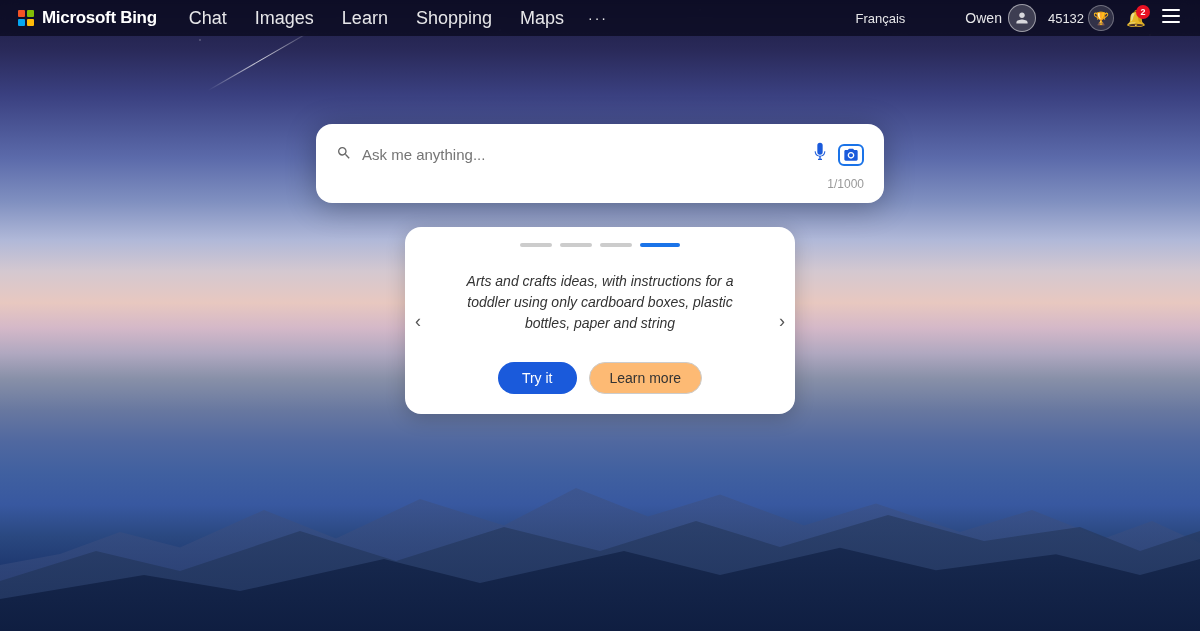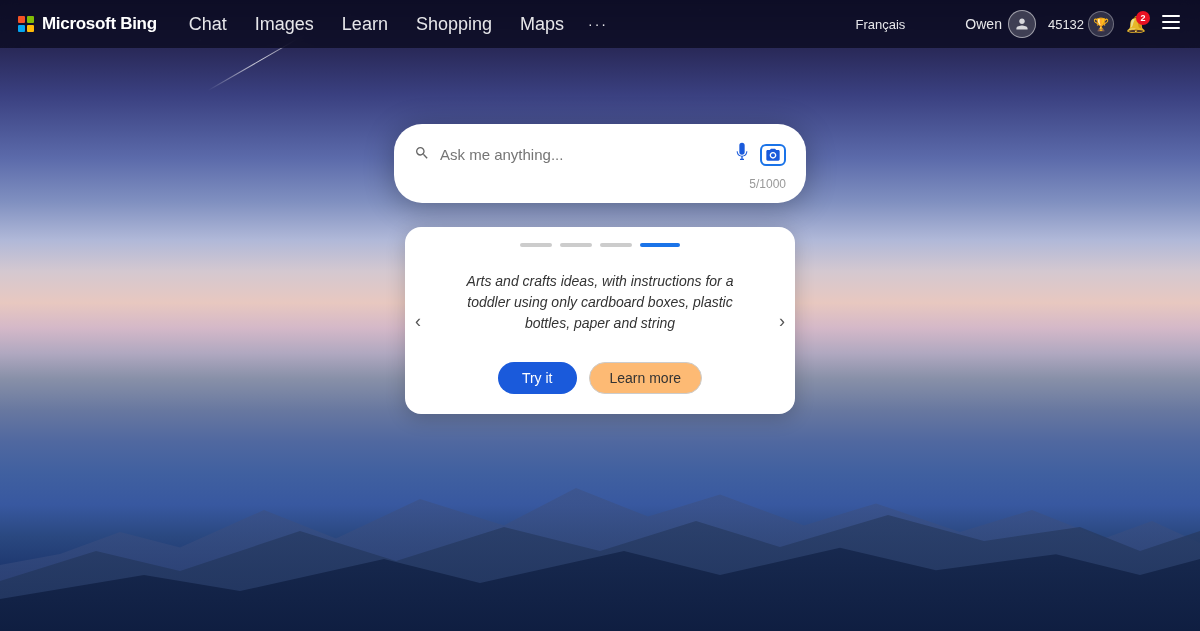--- a/index.html
+++ b/index.html
@@ -96,21 +96,21 @@
       background: linear-gradient(180deg, rgba(30,50,90,0.9) 0%, rgba(15,30,65,1) 100%);
       clip-path: polygon(0% 100%, 0% 80%, 12% 65%, 20% 75%, 32% 55%, 40% 70%, 52% 50%, 60% 65%, 70% 48%, 78% 62%, 88% 52%, 95% 65%, 100% 55%, 100% 100%);
     }
 
     
     .navbar {
       position: absolute;
       top: 0;
       left: 0;
       right: 0;
-      height: 48px;
+      height: 36px;
       background: rgba(10, 10, 30, 0.75);
       backdrop-filter: blur(8px);
       display: flex;
       align-items: center;
       padding: 17px 16px;
       z-index: 100;
       gap: 0;
     }
 
     .logo-area {
@@ -279,23 +279,23 @@
       display: flex;
       flex-direction: column;
       align-items: center;
       justify-content: flex-start;
       padding-top: 80px;
       z-index: 10;
     }
 
     
     .search-container {
-      width: 412px;
+      width: 568px;
       background: white;
-      border-radius: 28px;
+      border-radius: 16px;
       padding: 16px 20px 12px 20px;
       box-shadow: 0 4px 30px rgba(0,0,0,0.3);
     }
 
     .search-input-row {
       display: flex;
       align-items: center;
       gap: 10px;
     }
 
@@ -524,21 +524,21 @@
             <path d="M12 1a4 4 0 0 1 4 4v10a4 4 0 0 1-8 0V5a4 4 0 0 1 4-4zm6.5 13a6.5 6.5 0 0 1-13 0H4a8 8 0 0 0 7 7.93V25H9v2h6v-2h-2v-3.07A8 8 0 0 0 20 14h-1.5z"></path>
           </svg>
         </span>
         <span class="camera-icon">
           <svg width="16" height="14" viewBox="0 0 24 20" fill="#1a5adb">
             <path d="M9 2L7.17 4H4c-1.1 0-2 .9-2 2v12c0 1.1.9 2 2 2h16c1.1 0 2-.9 2-2V6c0-1.1-.9-2-2-2h-3.17L15 2H9zm3 15c-2.76 0-5-2.24-5-5s2.24-5 5-5 5 2.24 5 5-2.24 5-5 5zm0-2c1.65 0 3-1.35 3-3s-1.35-3-3-3-3 1.35-3 3 1.35 3 3 3z"></path>
           </svg>
         </span>
       </div>
     </div>
-    <div class="char-count">5/1000</div>
+    <div class="char-count">1/1000</div>
   </div>
 
   <div class="suggestion-card">
     <button class="arrow-btn left">‹</button>
     <button class="arrow-btn right">›</button>
 
     <div class="dots-row">
       <div class="dot"></div>
       <div class="dot"></div>
       <div class="dot"></div>

